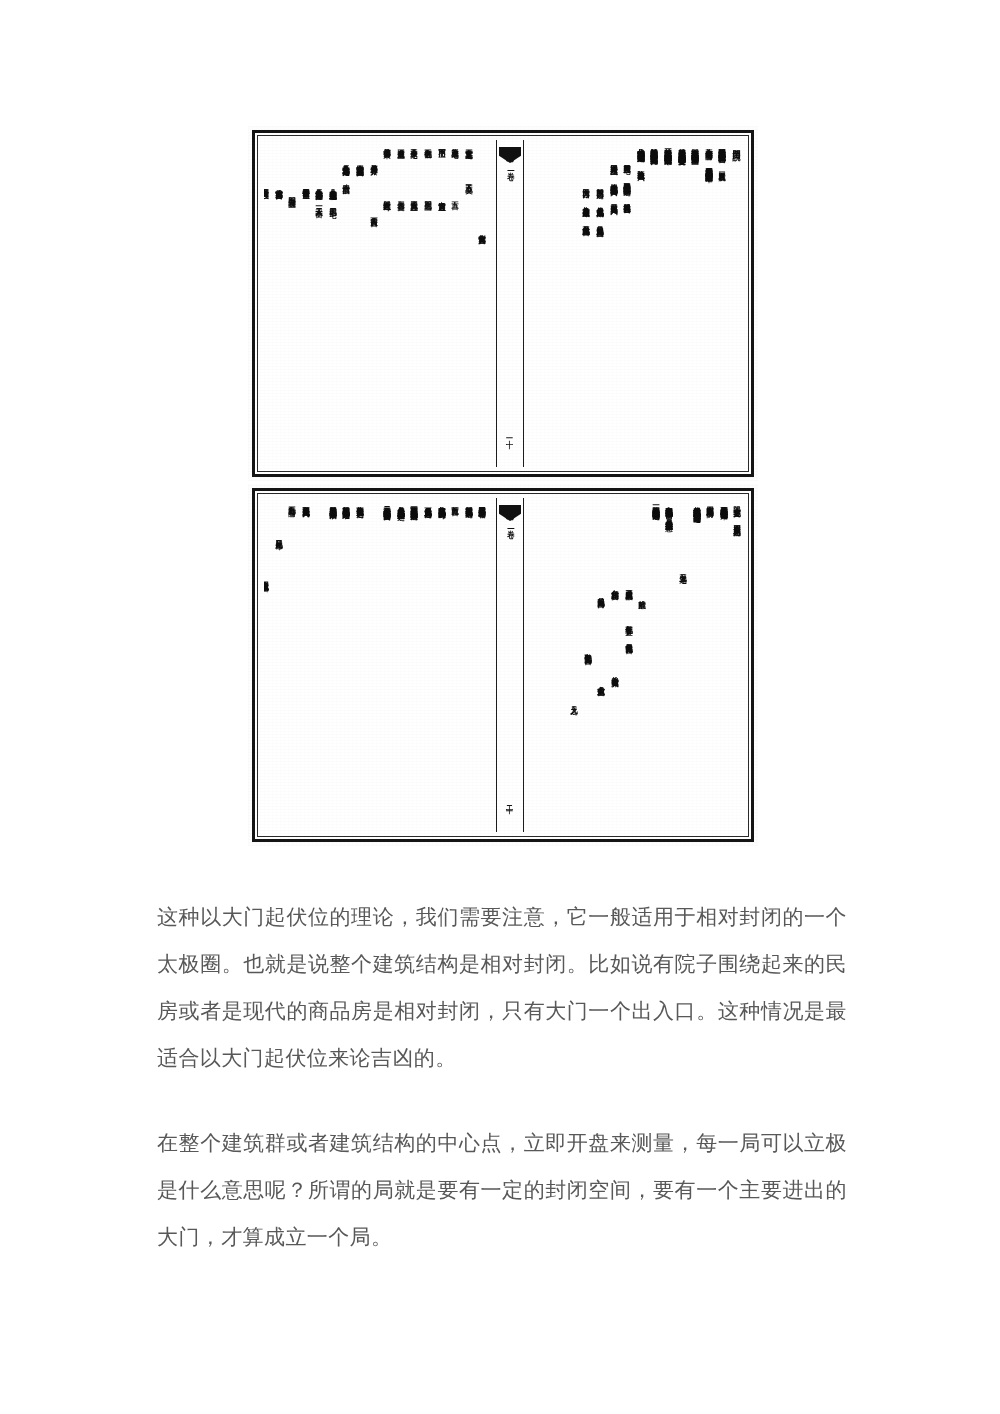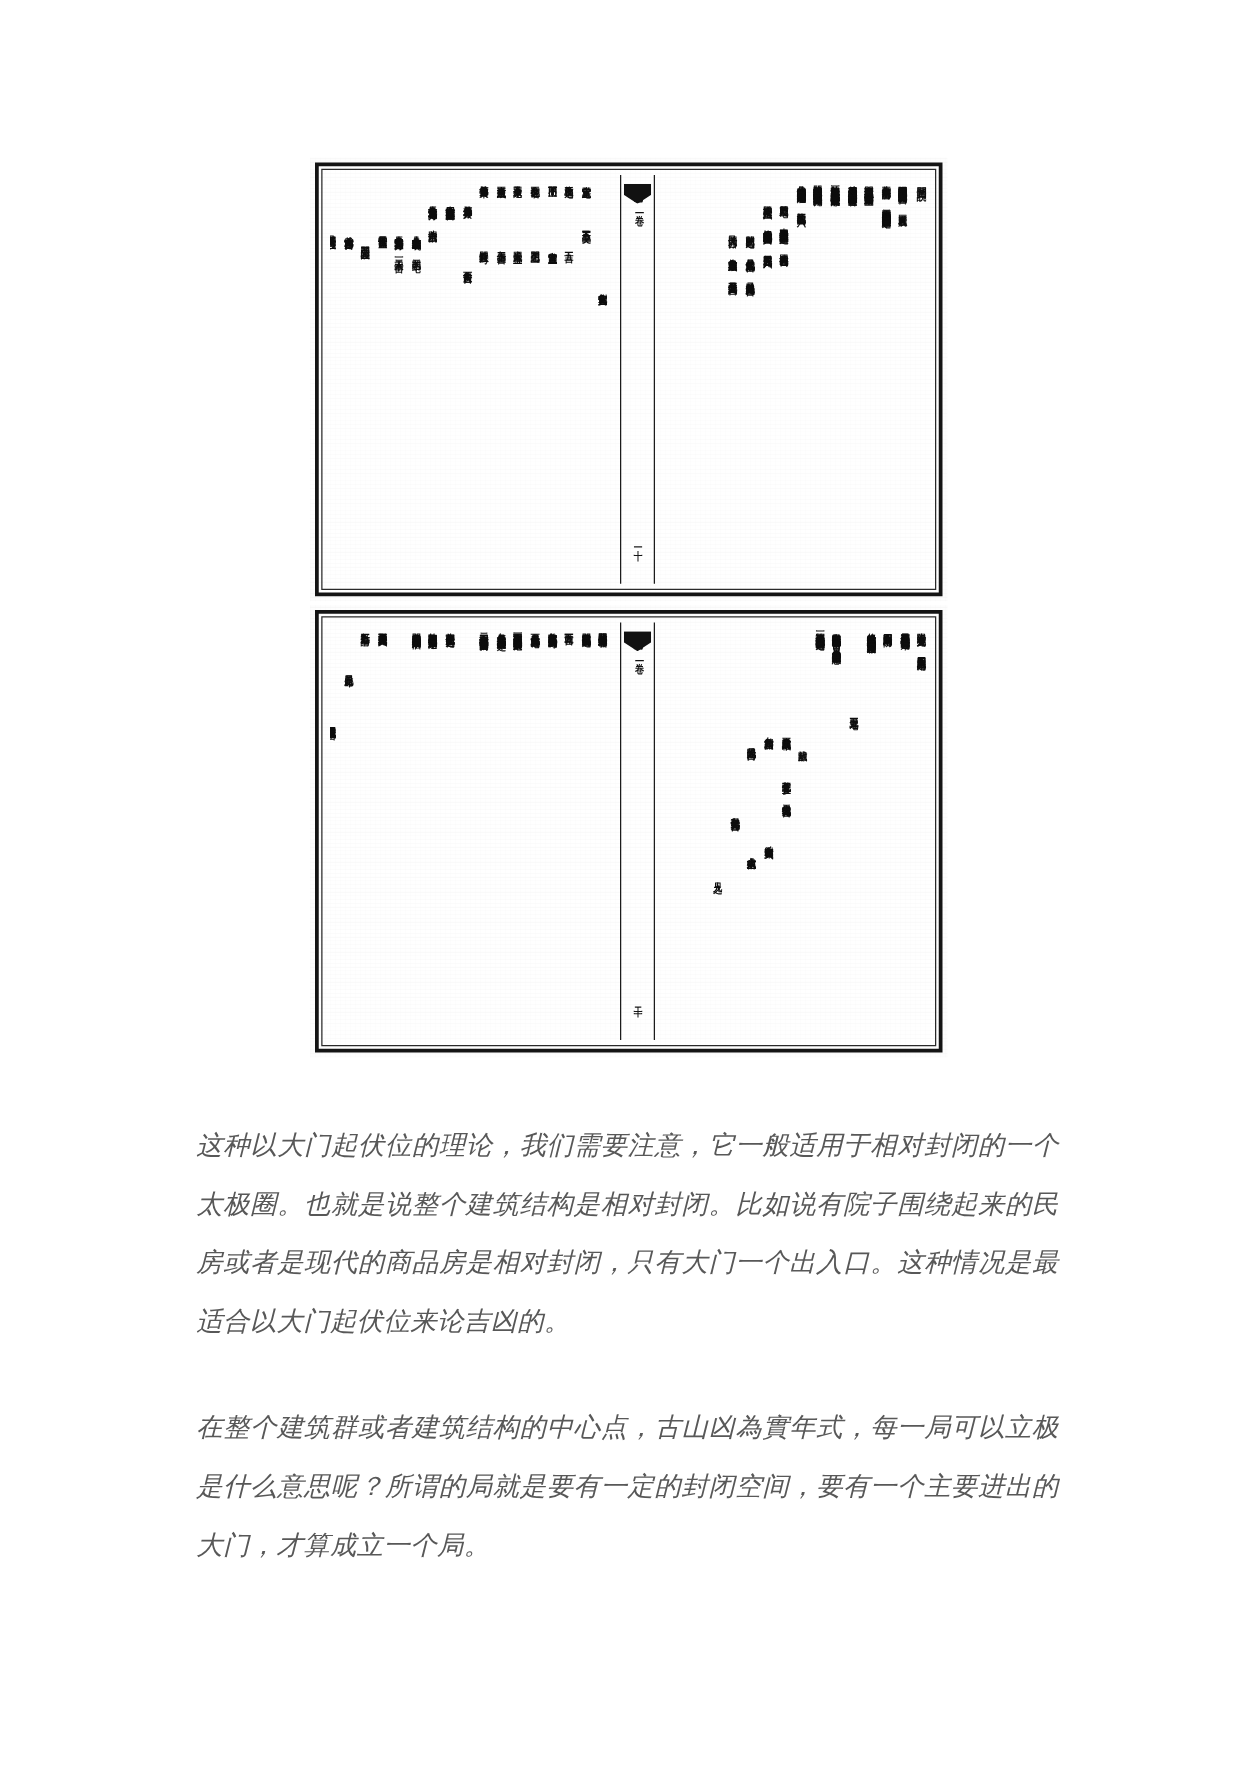--- a/index.html
+++ b/index.html
@@ -174,21 +174,20 @@
       repeating-linear-gradient(90deg, rgba(0,0,0,0.07) 0px, rgba(0,0,0,0) 1px, rgba(0,0,0,0) 4px);
     mix-blend-mode: multiply;
   }
 
   
   .body-copy {
     position: absolute;
     left: 157px;
     top: 893px;
     width: 690px;
-    font-style: italic;
   }
   .para {
     font-family: "Liberation Sans", "DejaVu Sans", sans-serif;
     font-size: 21px;
     line-height: 47px;
     color: #585858;
     letter-spacing: 0.4px;
     margin: 0 0 38px 0;
     text-align: justify;
     text-justify: inter-character;
@@ -312,16 +311,16 @@
         </div>
 
       </div>
       <div class="grain"></div>
     </div>
 
   </div>
 
   <div class="body-copy">
     <p class="para">这种以大门起伏位的理论，我们需要注意，它一般适用于相对封闭的一个太极圈。也就是说整个建筑结构是相对封闭。比如说有院子围绕起来的民房或者是现代的商品房是相对封闭，只有大门一个出入口。这种情况是最适合以大门起伏位来论吉凶的。</p>
-    <p class="para">在整个建筑群或者建筑结构的中心点，古山凶為實年式，每一局可以立极是什么意思呢？所谓的局就是要有一定的封闭空间，要有一个主要进出的大门，才算成立一个局。</p>
+    <p class="para">在整个建筑群或者建筑结构的中心点，立即开盘来测量，每一局可以立极是什么意思呢？所谓的局就是要有一定的封闭空间，要有一个主要进出的大门，才算成立一个局。</p>
   </div>
 
 </div>
 
 </body></html>

